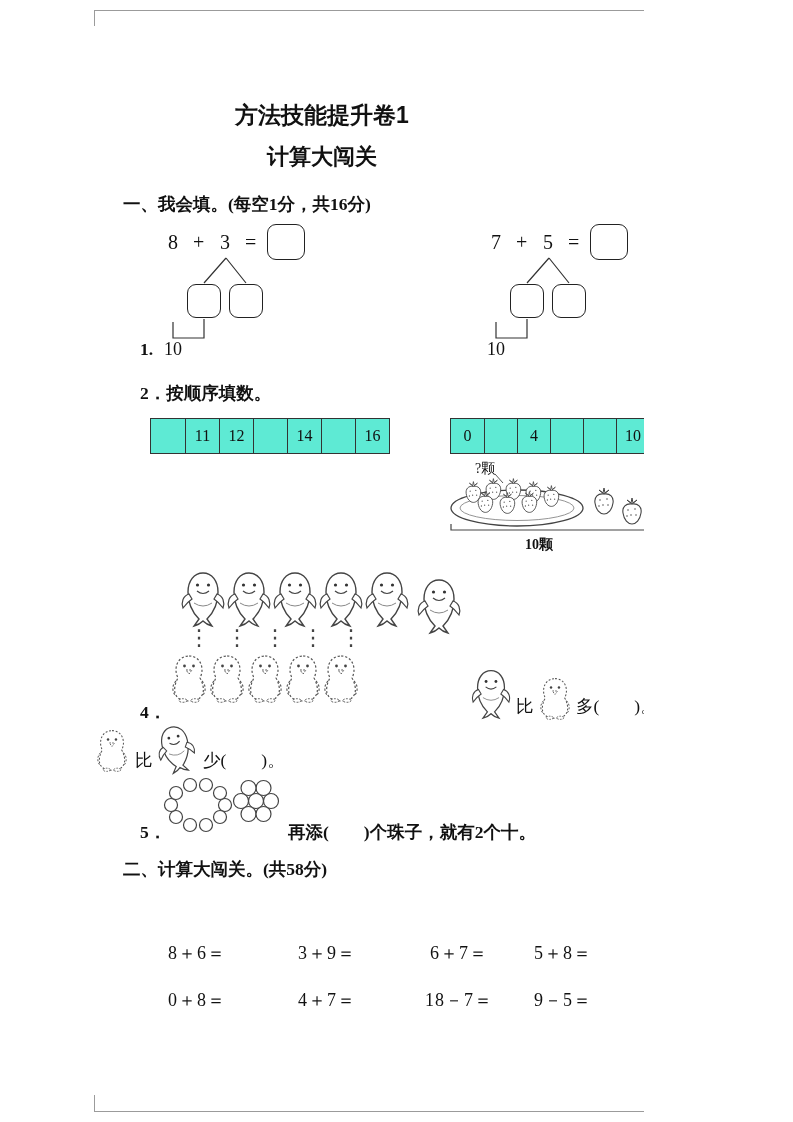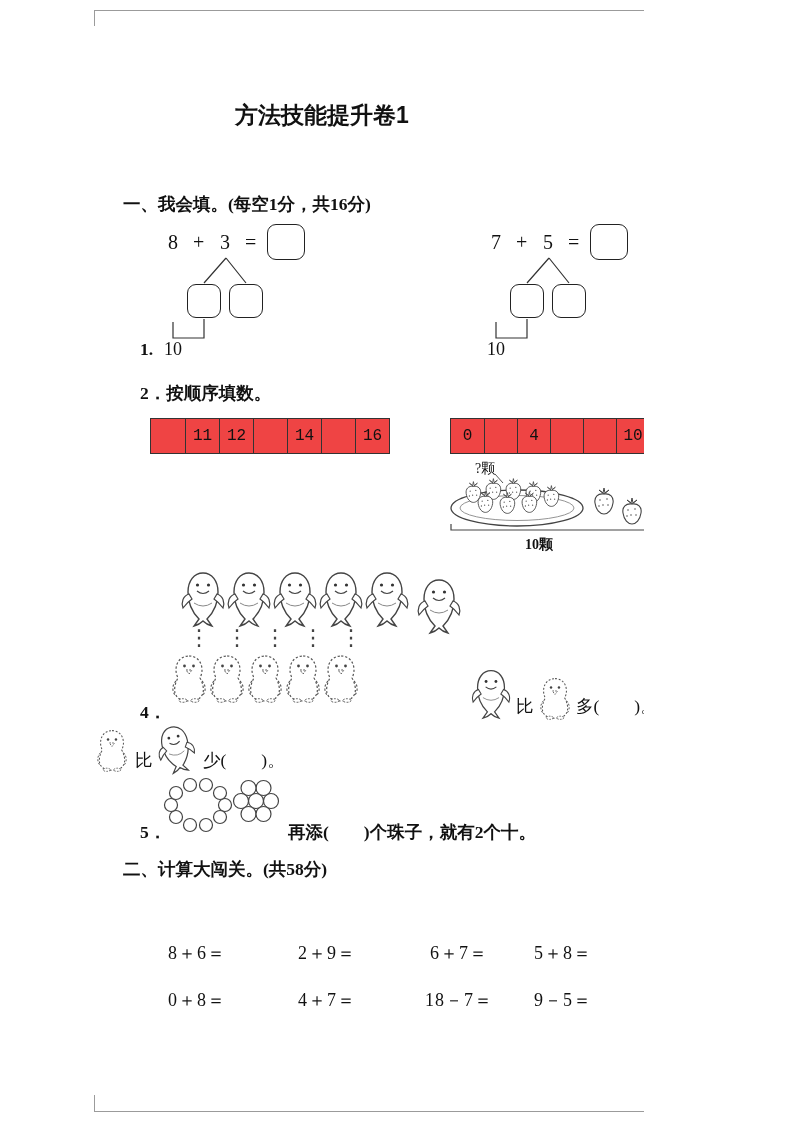--- a/index.html
+++ b/index.html
@@ -11,21 +11,21 @@
   .abs { position:absolute; white-space:nowrap; }
   .mark { position:absolute; background:#9b9b9b; }
   .title { font-family:"Liberation Sans", sans-serif; font-weight:bold; font-size:23px; text-align:center; left:0; right:0; }
   .subtitle { font-family:"Liberation Sans", sans-serif; font-weight:bold; font-size:22px; text-align:center; left:0; right:0; }
   .body-t { font-size:17.5px;font-weight:bold; }
   .bond { position:absolute; width:150px; height:140px; }
   .bond .num { position:absolute; font-size:20px; }
   .bbox { position:absolute; border:1.6px solid #222; border-radius:9px; background:#fff; }
   .bond svg.lines { position:absolute; left:0; top:0; pointer-events:none; }
   .bracket-label { position:absolute; font-size:18px; }
-  .strip { position:absolute; display:flex; border:1.2px solid #333; background:#ef4444;font-family:Liberation Mono, monospace; }
+  .strip { position:absolute; display:flex; border:1.2px solid #333; background:#5eead4; }
   .strip .cell { height:34px; border-left:1.2px solid #333; display:flex; align-items:center; justify-content:center; font-size:16px; }
   .strip .cell:first-child { border-left:none; }
   .strip1 .cell { width:34px; }
   .strip2 .cell { width:33px; }
   .fig-label { position:absolute; font-size:14px; }
   .row-flex { position:absolute; display:flex; }
   .dots { position:absolute; font-size:22px; color:#444; line-height:1; }
   .prob { position:absolute; font-size:18px; letter-spacing:1px; }
   .cmp { position:absolute; font-size:17.5px; }
 </style>
@@ -69,20 +69,21 @@
 
   <div class="mark" style="left:94px;top:10px;width:607px;height:1px"></div>
   <div class="mark" style="left:94px;top:10px;width:1px;height:16px"></div>
   <div class="mark" style="left:700px;top:10px;width:1px;height:16px"></div>
   <div class="mark" style="left:745px;top:8px;width:1px;height:28px"></div>
   <div class="mark" style="left:94px;top:1111px;width:607px;height:1px"></div>
   <div class="mark" style="left:94px;top:1095px;width:1px;height:16px"></div>
   <div class="mark" style="left:700px;top:1095px;width:1px;height:16px"></div>
 
   <div class="abs title" style="top:100px">方法技能提升卷1</div>
+  <div class="abs subtitle" style="top:142px">计算大闯关</div>
 
   <div class="abs body-t" style="left:123px;top:192px">一、我会填。(每空1分，共16分)</div>
 
   <div class="bond" style="left:165px;top:226px">
     <span class="num" style="left:3px;top:5px">8</span>
     <span class="num" style="left:28px;top:5px">+</span>
     <span class="num" style="left:55px;top:5px">3</span>
     <span class="num" style="left:80px;top:5px">=</span>
     <div class="bbox" style="left:102px;top:-2px;width:38px;height:36px"></div>
     <svg class="lines" width="150" height="140" viewBox="0 0 150 140">
@@ -244,21 +245,21 @@
     <circle cx="18.5" cy="36" r="7.5" fill="#fff" stroke="#444" stroke-width="1.2"></circle>
     <circle cx="33.5" cy="36" r="7.5" fill="#fff" stroke="#444" stroke-width="1.2"></circle>
   </svg>
 
   <div class="abs body-t" style="left:140px;top:820px">5．</div>
   <div class="abs body-t" style="left:288px;top:820px">再添(　　)个珠子，就有2个十。</div>
 
   <div class="abs body-t" style="left:123px;top:857px">二、计算大闯关。(共58分)</div>
 
   <span class="prob" style="left:168px;top:941px">8＋6＝</span>
-  <span class="prob" style="left:298px;top:941px">2＋9＝</span>
+  <span class="prob" style="left:298px;top:941px">3＋9＝</span>
   <span class="prob" style="left:430px;top:941px">6＋7＝</span>
   <span class="prob" style="left:534px;top:941px">5＋8＝</span>
   <span class="prob" style="left:168px;top:988px">0＋8＝</span>
   <span class="prob" style="left:298px;top:988px">4＋7＝</span>
   <span class="prob" style="left:425px;top:988px">18－7＝</span>
   <span class="prob" style="left:534px;top:988px">9－5＝</span>
 
 </div>
 
 </body></html>

